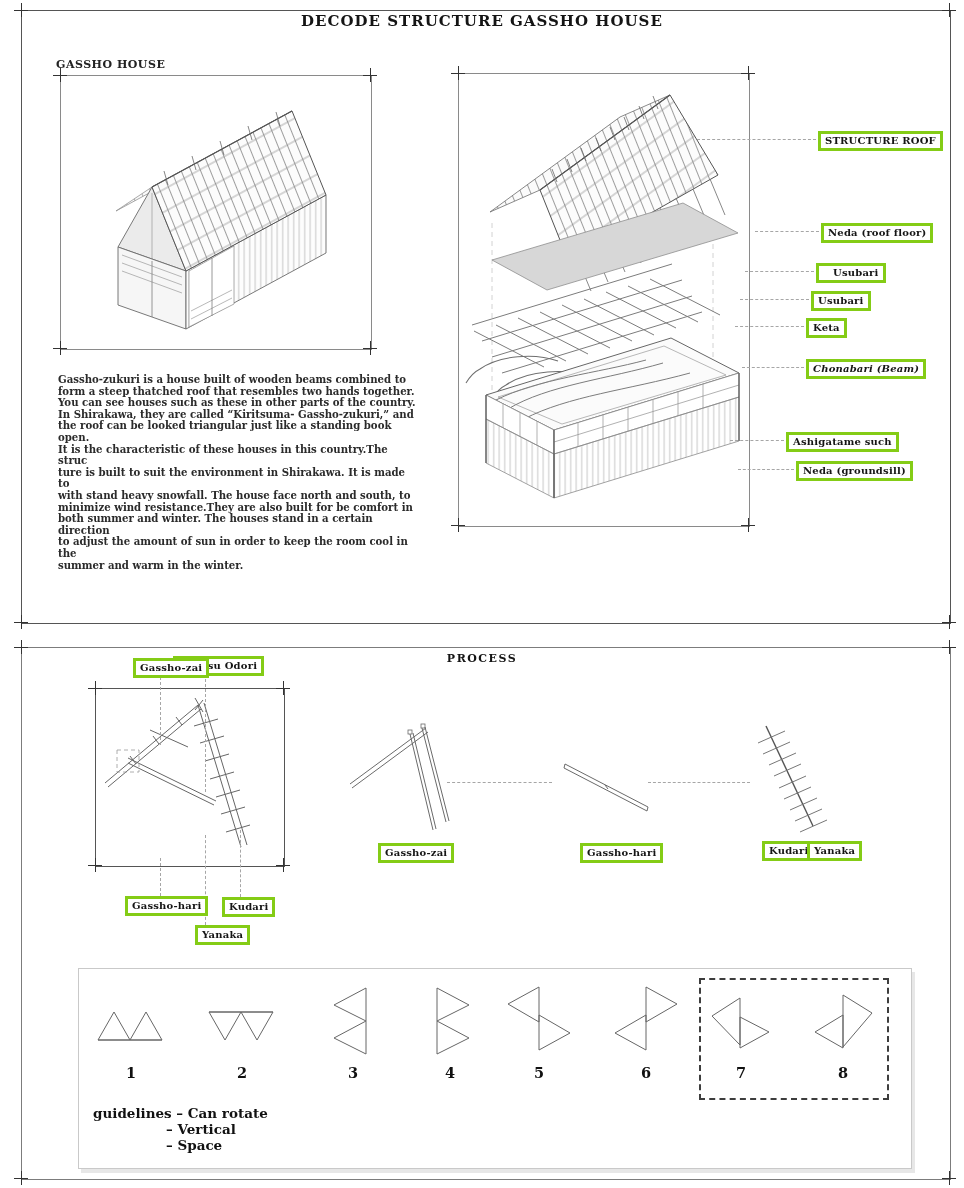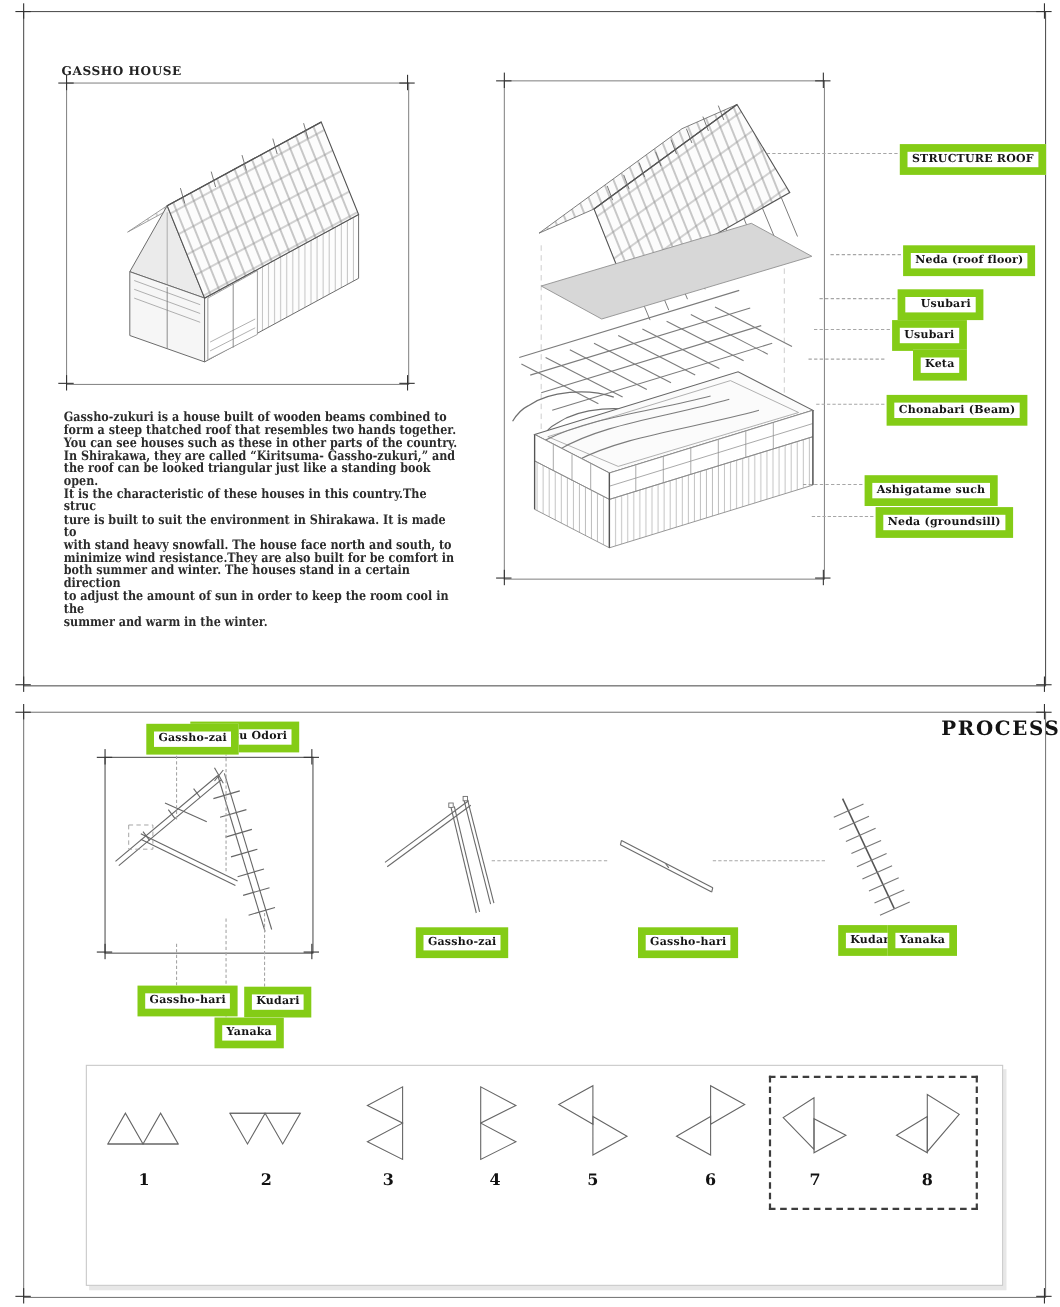--- a/index.html
+++ b/index.html
@@ -8,28 +8,28 @@
   .abs{position:absolute;}
   
   .frame{position:absolute;border:1px solid #555;background:transparent;}
   .frame2{position:absolute;border:1px solid #8a8a8a;}
   
   .tick{position:absolute;width:14px;height:14px;margin:-7px 0 0 -7px;pointer-events:none;}
   .tick::before{content:"";position:absolute;left:6.5px;top:0;width:1px;height:14px;background:#333;}
   .tick::after{content:"";position:absolute;top:6.5px;left:0;height:1px;width:14px;background:#333;}
   h1.title{position:absolute;left:0;right:0;top:12px;margin:0;text-align:center;
            font-size:15px;font-weight:bold;letter-spacing:1px;color:#141414;}
-  h2.process-title{position:absolute;left:0;right:0;top:652px;margin:0;text-align:right;
-           font-size:18px;font-weight:bold;letter-spacing:1.5px;color:#141414;}
+  h2.process-title{position:absolute;left:0;right:0;top:652px;margin:0;text-align:center;
+           font-size:11px;font-weight:bold;letter-spacing:1.5px;color:#141414;}
   .frame-label{position:absolute;font-size:11px;font-weight:bold;letter-spacing:.5px;color:#222;}
   .desc{position:absolute;left:58px;top:374px;width:420px;margin:0;
         font-size:11.8px;line-height:11.6px;font-weight:bold;color:#2b2b2b;
         white-space:pre-line;transform:scaleX(.86);transform-origin:left top;}
   
-  .tag{position:absolute;border:7px solid #84cc16;background:#fff;color:#151515;
+  .tag{position:absolute;border:3px solid #84cc16;background:#fff;color:#151515;
        font-size:10px;font-weight:bold;padding:1px 4px 2px;white-space:nowrap;letter-spacing:.2px;}
   .dash-h{position:absolute;height:0;border-top:1px dashed #a6a6a6;}
   .dash-v{position:absolute;width:0;border-left:1px dashed #a6a6a6;}
   
   .shapes-panel{position:absolute;left:78px;top:968px;width:832px;height:199px;
        background:#fff;border:1px solid #c9c9c9;box-shadow:3px 4px 0 0 #e7e7e7;}
   .dashed-box{position:absolute;left:699px;top:978px;width:186px;height:118px;
        border:2px dashed #3d3d3d;}
   .shape-num{position:absolute;width:70px;text-align:center;font-size:14.5px;font-weight:bold;color:#111;}
   .guidelines{position:absolute;left:93px;top:1105px;font-size:13.5px;font-weight:bold;
@@ -58,20 +58,21 @@
       </pattern>
     </defs>
   </svg>
 
   <div class="frame" style="left:21px;top:10px;width:928px;height:612px;"></div>
   <div class="tick" style="left:21px;top:10px;"></div>
   <div class="tick" style="left:949px;top:10px;"></div>
   <div class="tick" style="left:21px;top:622px;"></div>
   <div class="tick" style="left:949px;top:622px;"></div>
 
+  <h1 class="title">DECODE STRUCTURE GASSHO HOUSE</h1>
 
   <div class="frame2" style="left:60px;top:75px;width:310px;height:273px;"></div>
   <div class="tick" style="left:60px;top:75px;"></div>
   <div class="tick" style="left:370px;top:75px;"></div>
   <div class="tick" style="left:60px;top:348px;"></div>
   <div class="tick" style="left:370px;top:348px;"></div>
   <span class="frame-label" style="left:56px;top:58px;">GASSHO HOUSE</span>
 
   <svg class="abs" style="left:60px;top:75px;" width="310" height="273" viewBox="0 0 310 273">
 
@@ -222,22 +223,22 @@
   <div class="dash-h" style="left:740px;top:299px;width:69px;"></div>
   <div class="dash-h" style="left:735px;top:326px;width:69px;"></div>
   <div class="dash-h" style="left:742px;top:367px;width:62px;"></div>
   <div class="dash-h" style="left:730px;top:440px;width:54px;"></div>
   <div class="dash-h" style="left:738px;top:469px;width:56px;"></div>
 
   <div class="tag" style="left:818px;top:131px;">STRUCTURE ROOF</div>
   <div class="tag" style="left:821px;top:223px;">Neda (roof floor)</div>
   <div class="tag" style="left:816px;top:263px;padding-left:14px;">Usubari</div>
   <div class="tag" style="left:811px;top:291px;">Usubari</div>
-  <div class="tag" style="left:806px;top:318px;margin-left:24px;">Keta</div>
-  <div class="tag" style="left:806px;top:359px;">Chonabari (Beam)</div>
+  <div class="tag" style="left:806px;top:318px;">Keta</div>
+  <div class="tag" style="left:806px;top:359px;font-style:italic;">Chonabari (Beam)</div>
   <div class="tag" style="left:786px;top:432px;">Ashigatame such</div>
   <div class="tag" style="left:796px;top:461px;">Neda (groundsill)</div>
 
   <div class="frame" style="left:21px;top:647px;width:928px;height:531px;border-color:#7c7c7c;border-width:1.5px;"></div>
   <div class="tick" style="left:21px;top:647px;"></div>
   <div class="tick" style="left:949px;top:647px;"></div>
   <div class="tick" style="left:21px;top:1178px;"></div>
   <div class="tick" style="left:949px;top:1178px;"></div>
 
   <h2 class="process-title">PROCESS</h2>
@@ -386,14 +387,19 @@
 
   <div class="shape-num" style="left:96px;top:1064px;">1</div>
   <div class="shape-num" style="left:207px;top:1064px;">2</div>
   <div class="shape-num" style="left:318px;top:1064px;">3</div>
   <div class="shape-num" style="left:415px;top:1064px;">4</div>
   <div class="shape-num" style="left:504px;top:1064px;">5</div>
   <div class="shape-num" style="left:611px;top:1064px;">6</div>
   <div class="shape-num" style="left:706px;top:1064px;">7</div>
   <div class="shape-num" style="left:808px;top:1064px;">8</div>
 
+  <div class="guidelines">
+    <div>guidelines – Can rotate</div>
+    <div class="gl-ind">– Vertical</div>
+    <div class="gl-ind">– Space</div>
+  </div>
 
 </div>
 
 </body></html>

